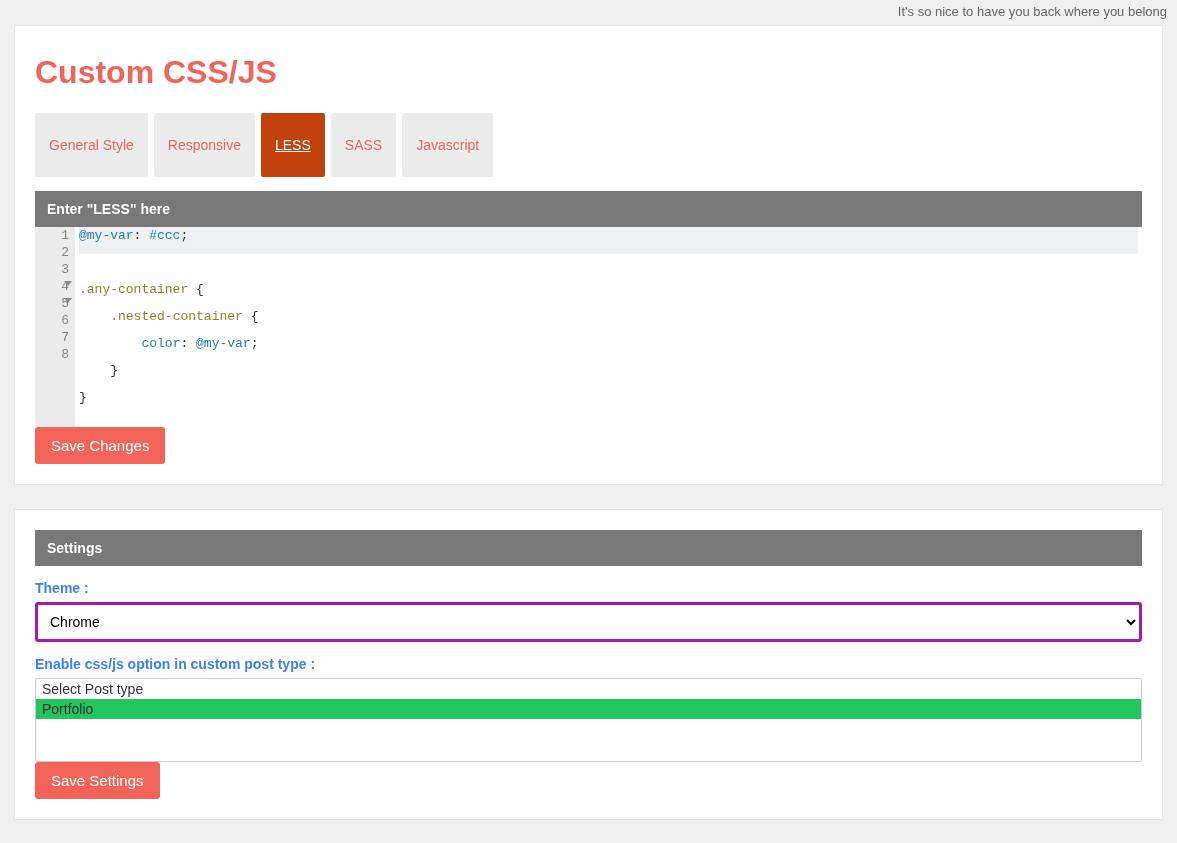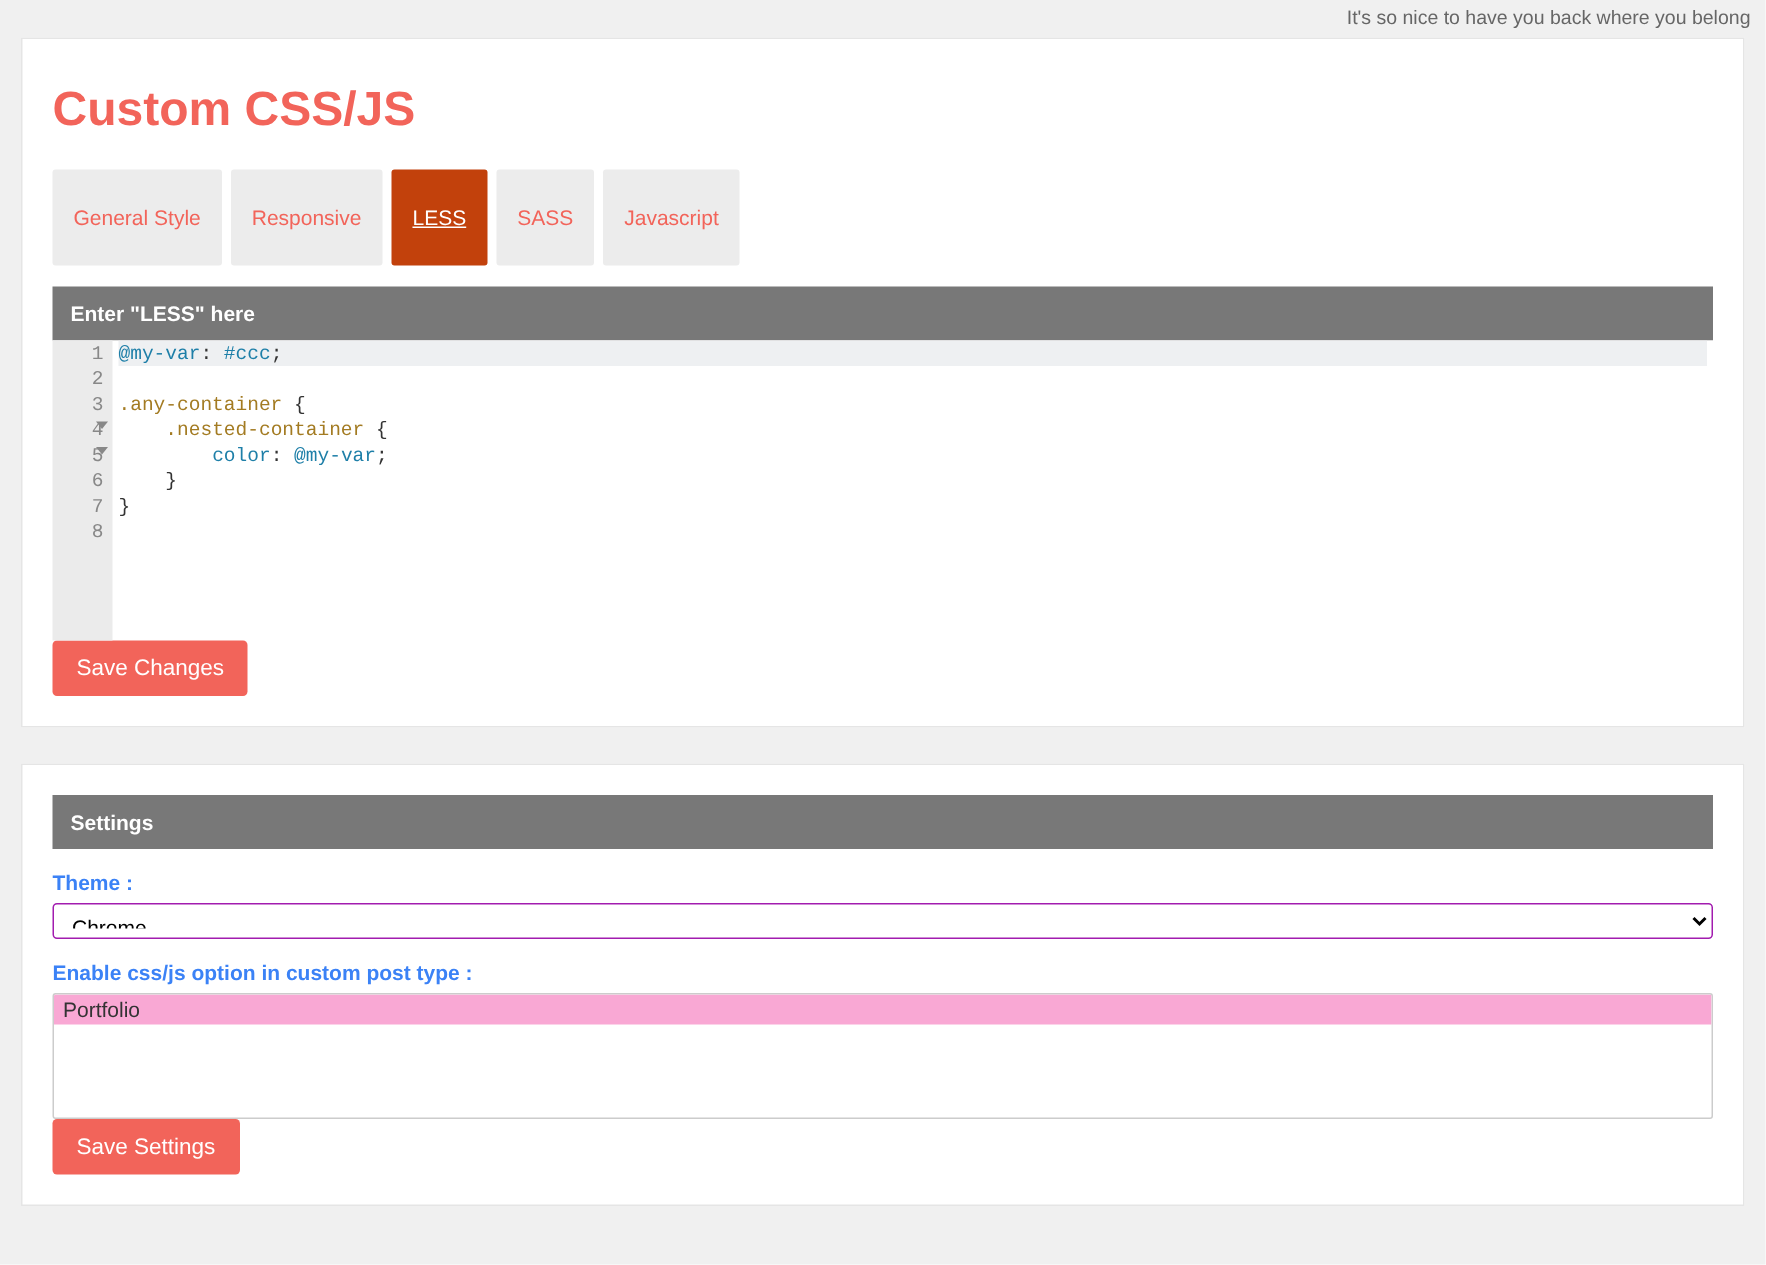--- a/index.html
+++ b/index.html
@@ -75,21 +75,21 @@
   .gutter .fold {
     position: absolute;
     right: -3px;
     top: 3px;
     width: 0; height: 0;
     border-left: 4px solid transparent;
     border-right: 4px solid transparent;
     border-top: 5px solid #888;
   }
   .code { flex: 1; padding: 0 4px; position: relative; overflow: hidden; }
-  .code .line { white-space: pre; height: 17px; }
+  .code .line { white-space: pre; height: 27px; }
   .code .line.hl { background: #eef0f2; }
   .tok-var   { color: #1e7fa8; }
   .tok-val   { color: #1e7fa8; }
   .tok-sel   { color: #a37b22; }
   .tok-prop  { color: #1e7fa8; }
   .btn {
     background: #f2645a;
     color: #fff;
     border: none;
     padding: 10px 16px;
@@ -102,41 +102,41 @@
     margin: 14px 0 6px 0;
     display: block;
     color: #3b82f6;
   }
   .select-wrap {
     position: relative;
   }
   select.full {
     width: 100%;
     padding: 6px 8px;
-    border: 1px solid #a21caf;
+    border: 3px solid #a21caf;
     border-radius: 3px;
     font-size: 14px;
     background: #fff;
-    height: 24px;
+    height: 40px;
   }
   .multi {
     width: 100%;
     border: 1px solid #ccc;
     border-radius: 2px;
     background: #fff;
     height: 84px;
     overflow-y: scroll;
   }
   .multi .opt {
     padding: 2px 6px;
     font-size: 14px;
     cursor: pointer;
   }
   .multi .opt.selected {
-    background: #f9a8d4;
+    background: #22c55e;
   }
 </style>
 </head>
 <body>
 
 <div class="topbar">
   <span>It's so nice to have you back where you belong</span>
 </div>
 
 <div class="panel">
@@ -176,17 +176,18 @@
 
   <label class="form-label">Theme :</label>
   <div class="select-wrap">
     <select class="full">
       <option>Chrome</option>
     </select>
   </div>
 
   <label class="form-label">Enable css/js option in custom post type :</label>
   <div class="multi" id="posttypes">
+      <div class="opt">Select Post type</div>
       <div class="opt selected">Portfolio</div>
     </div>
 
   <button class="btn">Save Settings</button>
 </div>
 
 </body></html>

